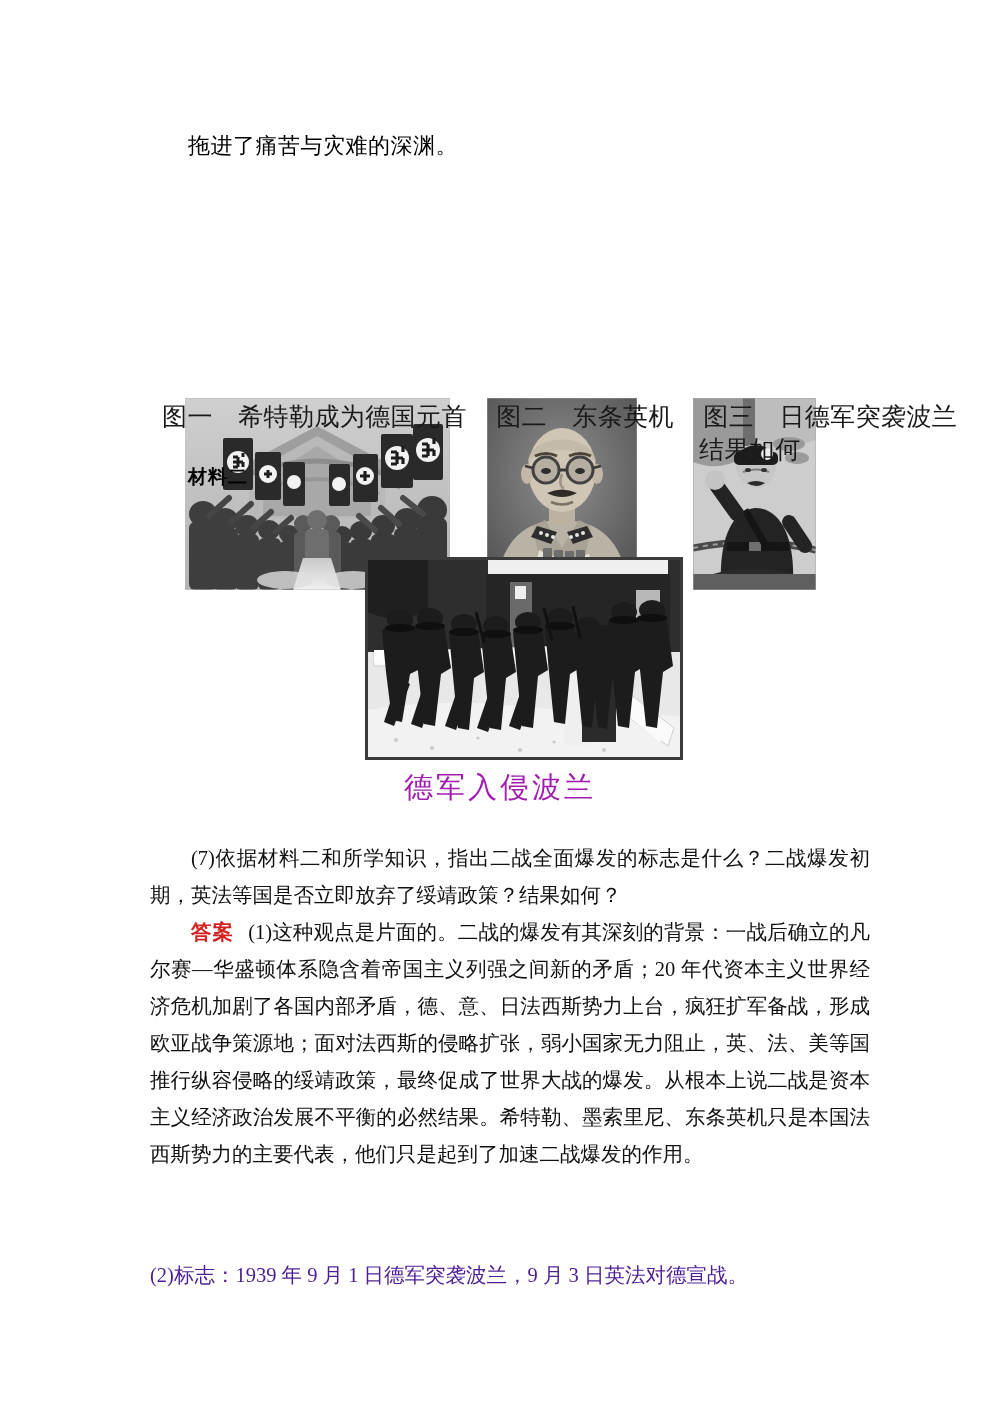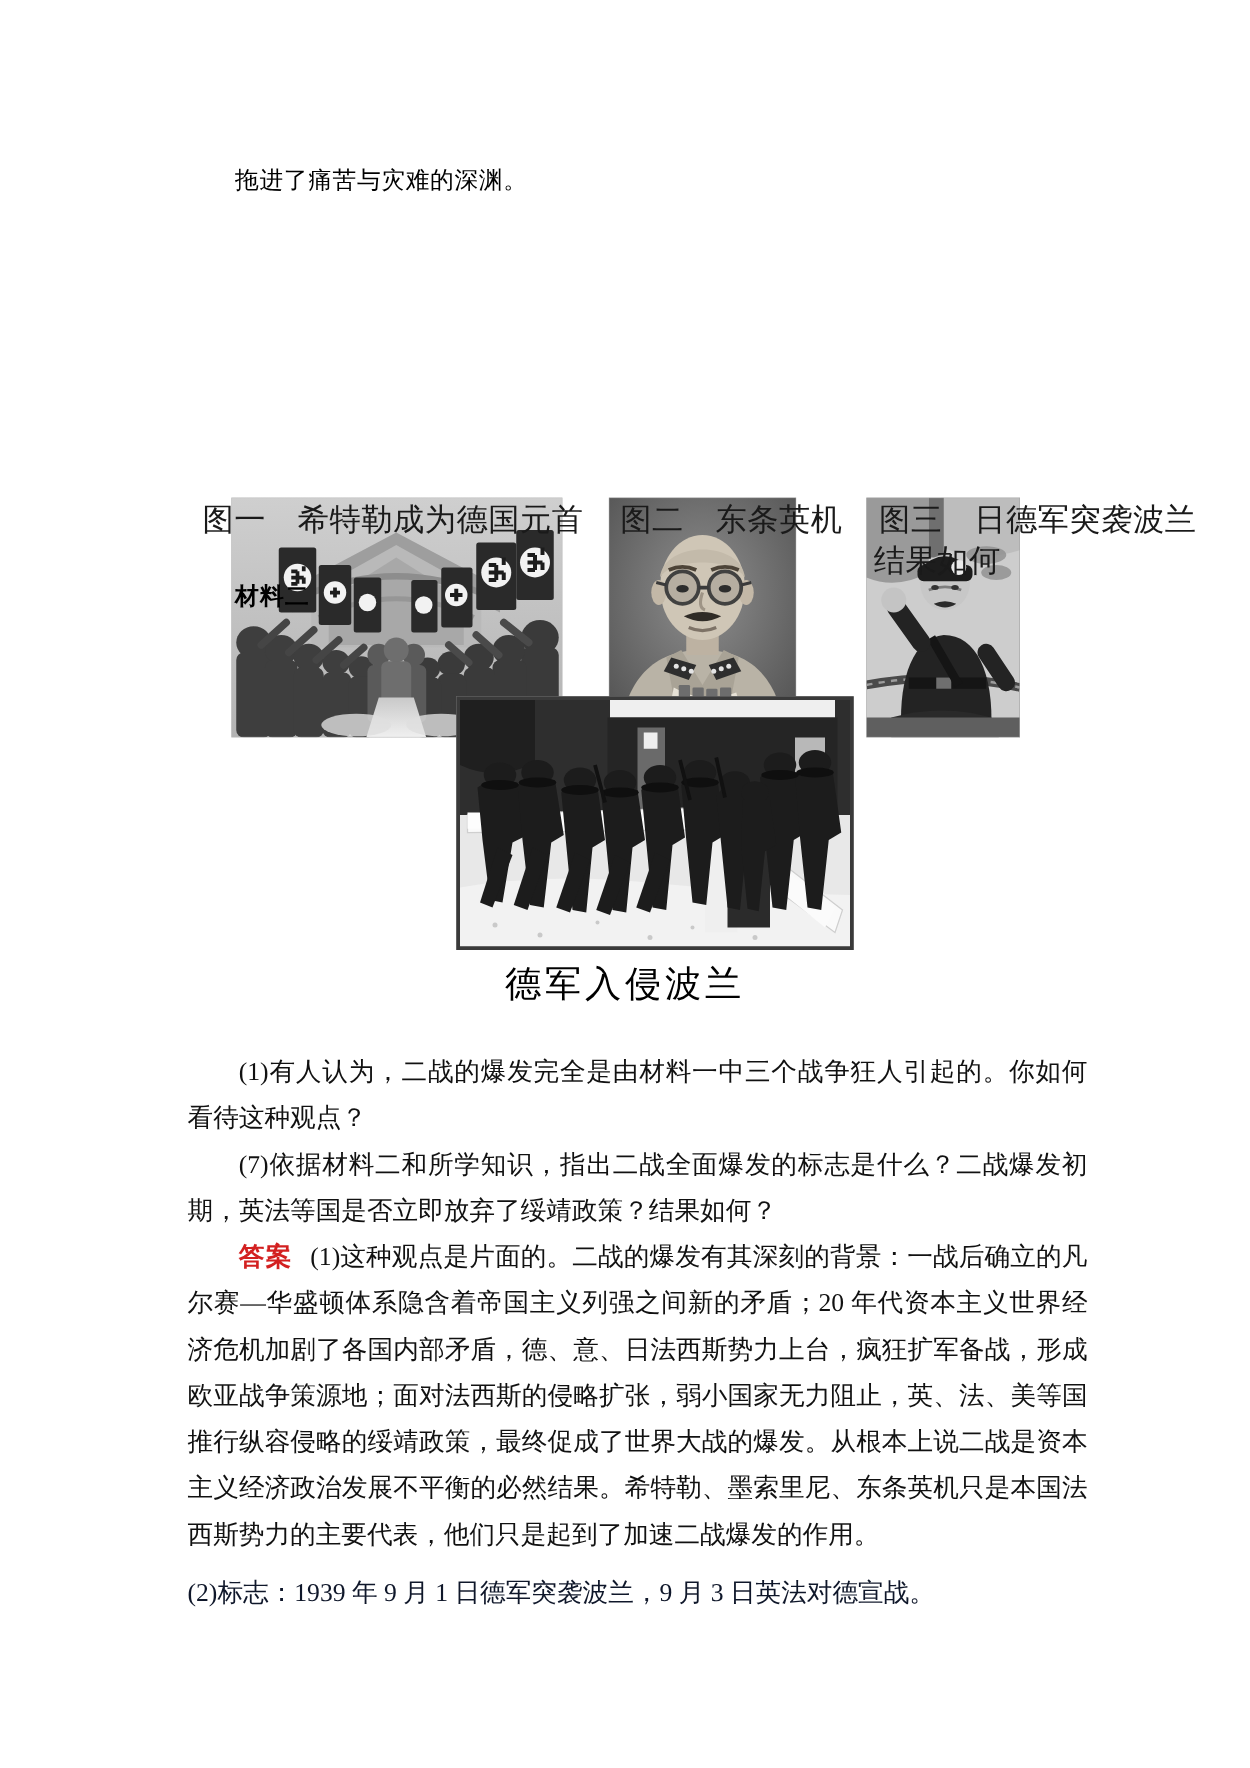--- a/index.html
+++ b/index.html
@@ -22,21 +22,21 @@
     width: 1000px;
     height: 1414px;
   }
 
   
   .lead-line {
     position: absolute;
     left: 188px;
     top: 131px;
     font-family: "DejaVu Sans", "Liberation Sans", sans-serif;
-    font-size: 19px;
+    font-size: 22px;
     letter-spacing: 0.5px;
     white-space: nowrap;
   }
 
   
   .fig-row {
     position: absolute;
     left: 0;
     top: 198px;
     width: 1000px;
@@ -104,21 +104,21 @@
 
   .fig4-caption {
     position: absolute;
     left: 0;
     top: 768px;
     width: 1000px;
     text-align: center;
     font-family: "Liberation Serif", "DejaVu Serif", serif;
     font-size: 29px;
     letter-spacing: 3px;
-    color: #000000;
+    color: #a21caf;
   }
 
   
   .body-text {
     position: absolute;
     left: 150px;
     top: 840px;
     width: 720px;
     font-size: 20.5px;
     line-height: 37px;
@@ -136,21 +136,21 @@
     letter-spacing: 1px;
   }
   .answer-gap { display: inline-block; width: 14px; }
   .tail-line {
     position: absolute;
     left: 150px;
     top: 1258px;
     width: 760px;
     font-size: 20.5px;
     line-height: 34px;
-    color: #0f172a;
+    color: #4c1d95;
   }
 </style>
 </head>
 <body>
 
 <div class="page">
 
   <div class="lead-line">拖进了痛苦与灾难的深渊。</div>
 
   <div class="fig-row">
@@ -476,21 +476,20 @@
           <circle cx="152" cy="190" r="2"></circle>
         <circle cx="186" cy="182" r="1.6"></circle>
           <circle cx="236" cy="190" r="2"></circle>
       </g>
     </svg>
   </div>
 
   <div class="fig4-caption">德军入侵波兰</div>
 
   <div class="body-text">
-    <p class="indent">(1)有人认为，二战的爆发完全是由材料一中三个战争狂人引起的。你如何看待这种观点？</p>
     <p class="indent">(7)依据材料二和所学知识，指出二战全面爆发的标志是什么？二战爆发初期，英法等国是否立即放弃了绥靖政策？结果如何？</p>
     <p class="indent">
       <span class="answer-tag">答案</span><span class="answer-gap"></span><span>(1)这种观点是片面的。二战的爆发有其深刻的背景：一战后确立的凡尔赛—华盛顿体系隐含着帝国主义列强之间新的矛盾；20 年代资本主义世界经济危机加剧了各国内部矛盾，德、意、日法西斯势力上台，疯狂扩军备战，形成欧亚战争策源地；面对法西斯的侵略扩张，弱小国家无力阻止，英、法、美等国推行纵容侵略的绥靖政策，最终促成了世界大战的爆发。从根本上说二战是资本主义经济政治发展不平衡的必然结果。希特勒、墨索里尼、东条英机只是本国法西斯势力的主要代表，他们只是起到了加速二战爆发的作用。</span>
     </p>
   </div>
 
   <div class="tail-line">
     <span>(2)标志：1939 年 9 月 1 日德军突袭波兰，9 月 3 日英法对德宣战。</span>
   </div>
 

